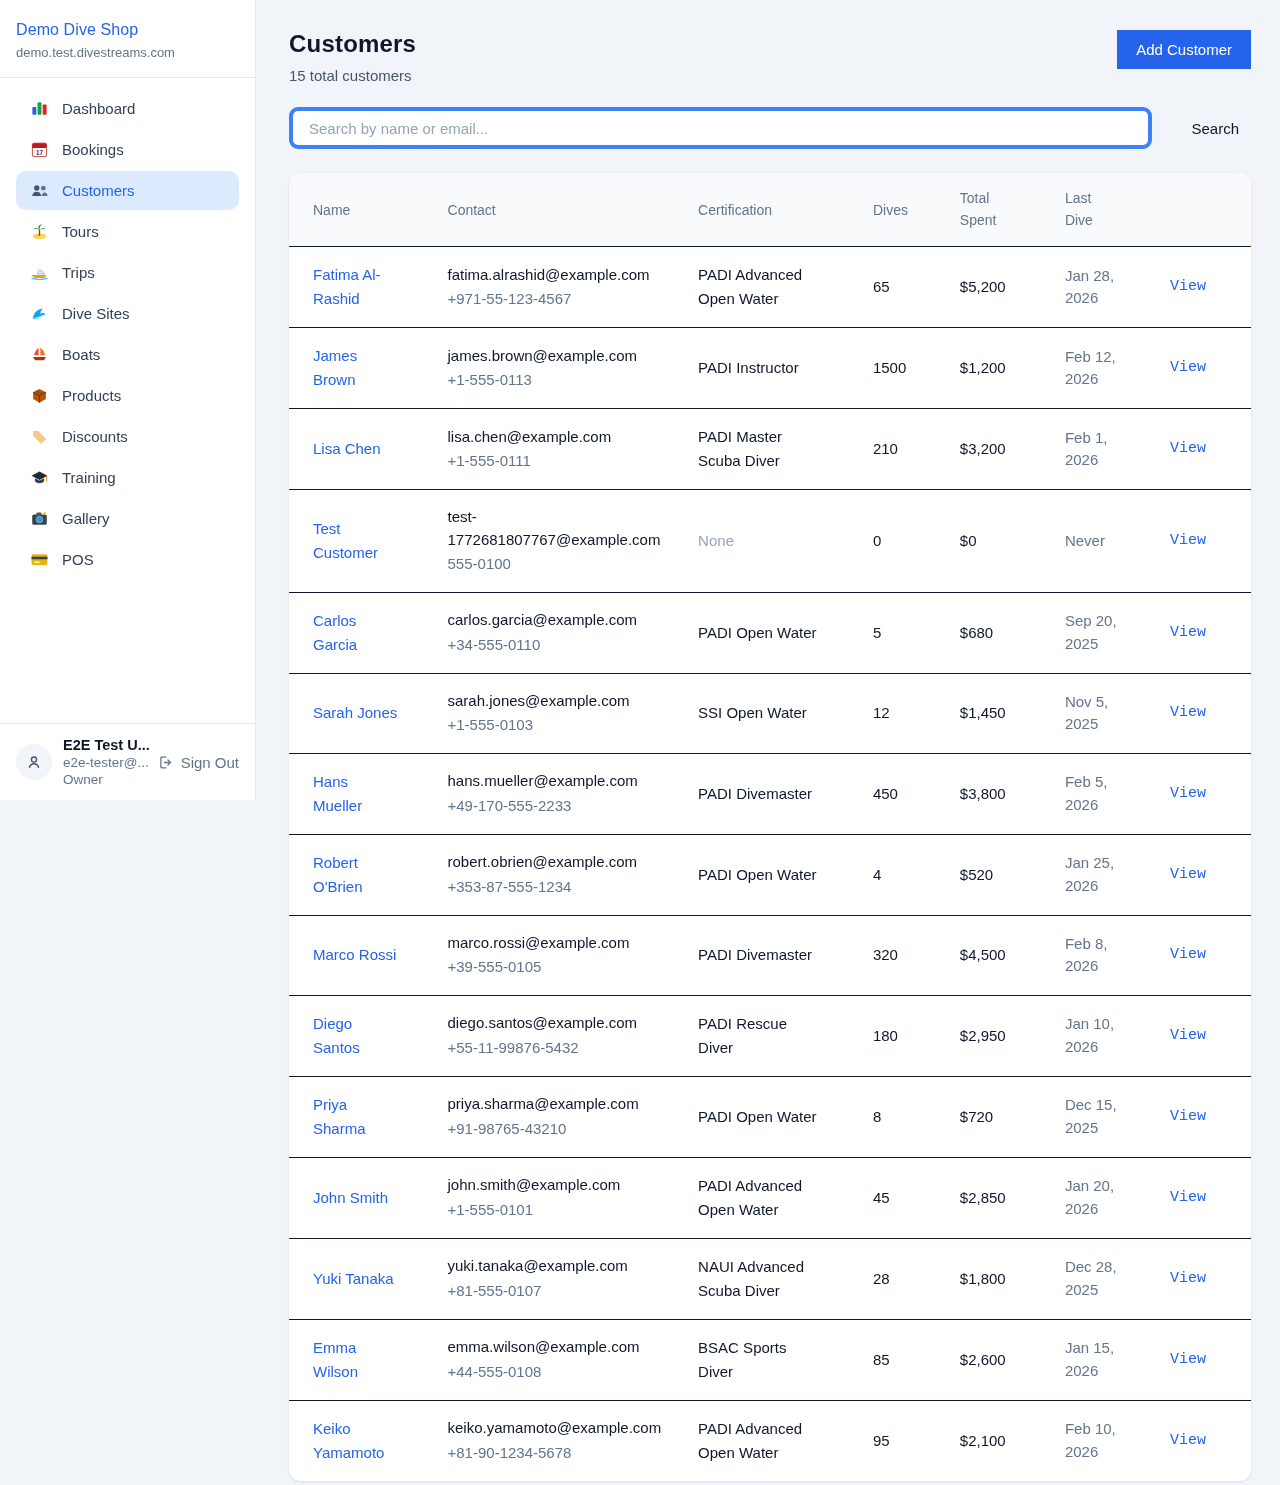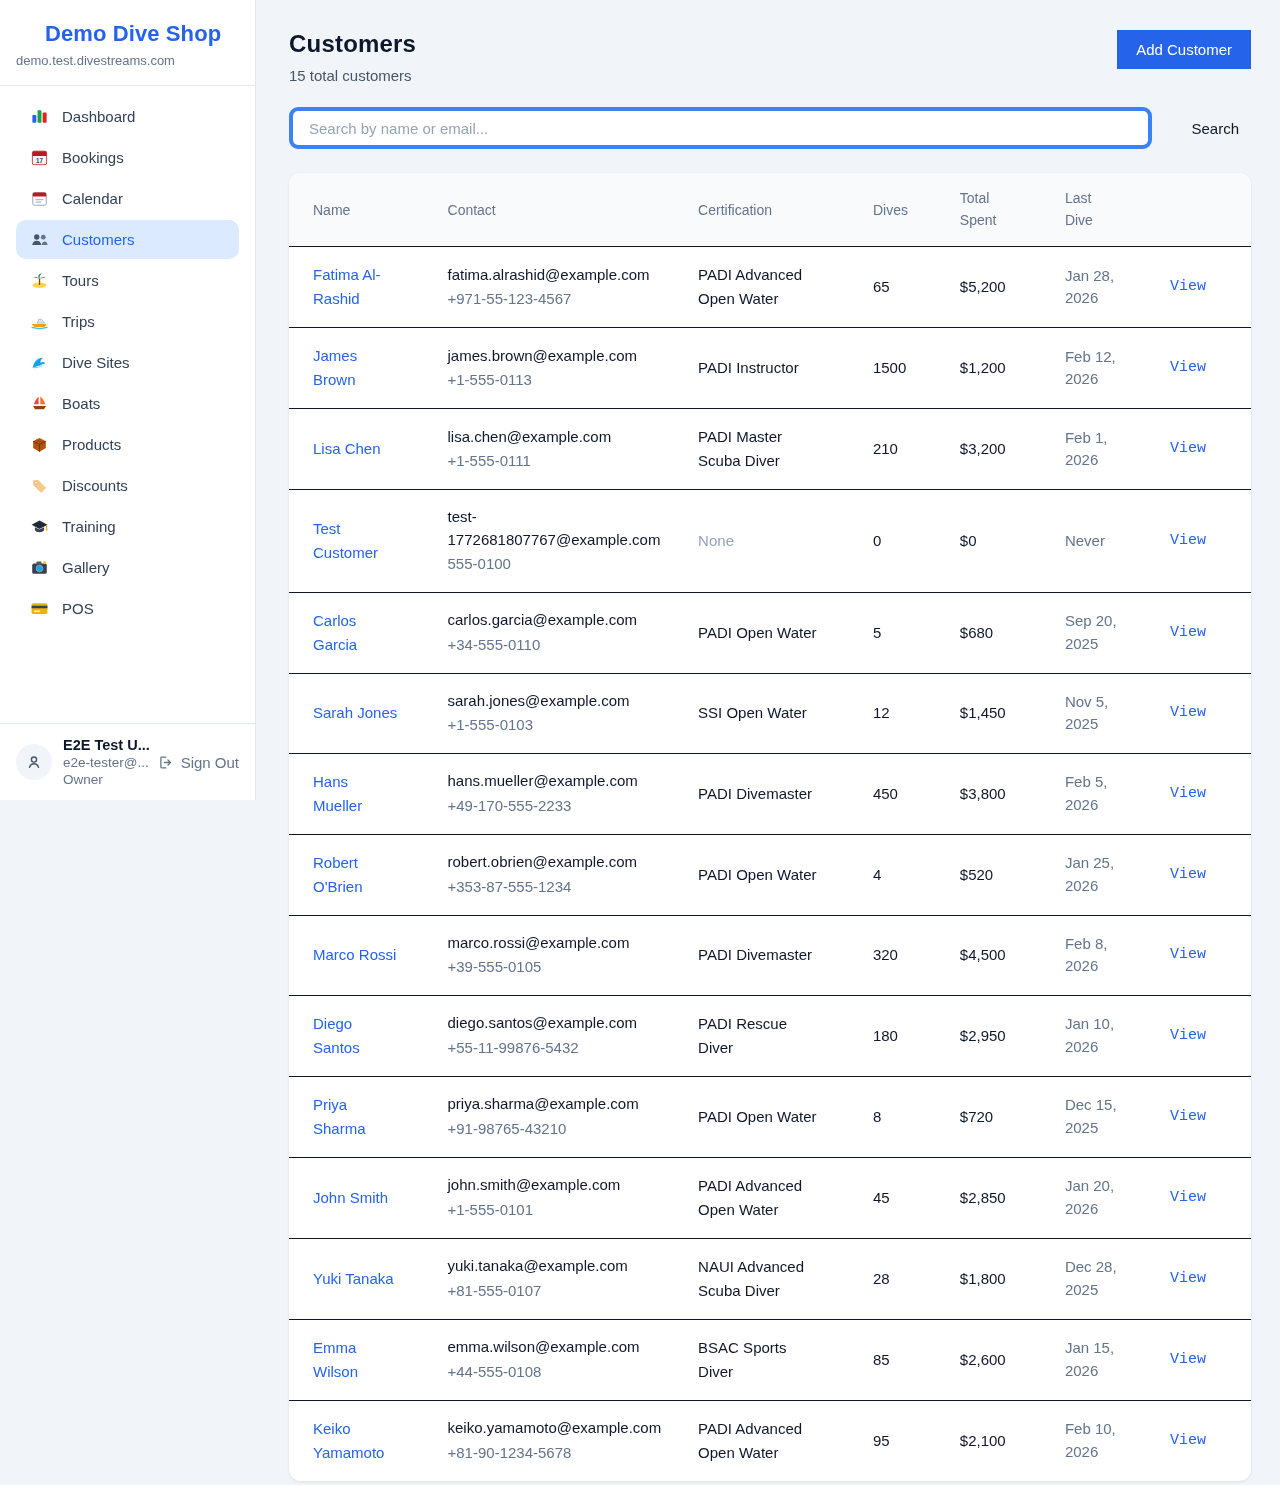--- a/index.html
+++ b/index.html
@@ -13,21 +13,21 @@
   }
   .app { display: flex; align-items: flex-start; width: 1280px; }
 
   
   .sidebar {
     width: 256px; min-width: 256px; height: 800px;
     background: #ffffff; border-right: 1px solid #e2e8f0;
     display: flex; flex-direction: column;
   }
   .side-head { padding: 21px 16px 17px; border-bottom: 1px solid #e2e8f0; }
-  .shop-name { color: #2563eb; font-size: 22px; font-weight: 700; letter-spacing: .1px; margin-left: 29px; }
+  .shop-name { color: #2563eb; font-size: 16px; font-weight: 400; letter-spacing: .1px; }
   .shop-domain { color: #64748b; font-size: 13px; margin-top: 6px; }
   .nav { padding: 11px 16px; flex: 1; }
   .nav-item {
     display: flex; align-items: center; gap: 13px;
     padding: 10px 14px; margin-bottom: 2px;
     border-radius: 10px; text-decoration: none;
     color: #334155; font-size: 15px; cursor: pointer;
   }
   .nav-item.active { background: #dbeafe; color: #2563eb; font-weight: 500; }
   .nav-ic { width: 19px; height: 19px; display: inline-flex; align-items: center; justify-content: center; flex: none; }
@@ -130,31 +130,20 @@
           <span class="nav-ic">
             <svg viewBox="0 0 24 24">
               <rect x="3" y="4" width="18" height="17" rx="2" fill="#fef2f2" stroke="#b91c1c" stroke-width="1"></rect>
               <path d="M3 6a2 2 0 0 1 2-2h14a2 2 0 0 1 2 2v4H3z" fill="#b91c1c"></path>
               <text x="12" y="18.5" font-size="8" text-anchor="middle" fill="#334155" font-family="sans-serif" font-weight="bold">17</text>
             </svg>
           </span>
           <span>Bookings</span>
         </a>
 
-        <a class="nav-item">
-          <span class="nav-ic">
-            <svg viewBox="0 0 24 24">
-              <rect x="3.5" y="4.5" width="17" height="16" rx="2" fill="#ffffff" stroke="#94a3b8" stroke-width="1.2"></rect>
-              <path d="M3.5 6.5a2 2 0 0 1 2-2h13a2 2 0 0 1 2 2v3h-17z" fill="#b91c1c"></path>
-              <line x1="7" y1="13.5" x2="17" y2="13.5" stroke="#94a3b8" stroke-width="1.2"></line>
-              <line x1="7" y1="16.5" x2="14" y2="16.5" stroke="#94a3b8" stroke-width="1.2"></line>
-            </svg>
-          </span>
-          <span>Calendar</span>
-        </a>
 
         <a class="nav-item active">
           <span class="nav-ic">
             <svg viewBox="0 0 24 24">
               <circle cx="8.5" cy="8.8" r="3.4" fill="#475569"></circle>
               <path d="M2.8 19c.4-3.4 2.7-5.3 5.7-5.3s5.3 1.9 5.7 5.3z" fill="#475569"></path>
               <circle cx="16.8" cy="9" r="3" fill="#64748b"></circle>
               <path d="M14.6 19c.3-2.9 2-4.6 4.2-4.6 1.9 0 3.2 1.9 3.4 4.6z" fill="#64748b"></path>
             </svg>
           </span>

